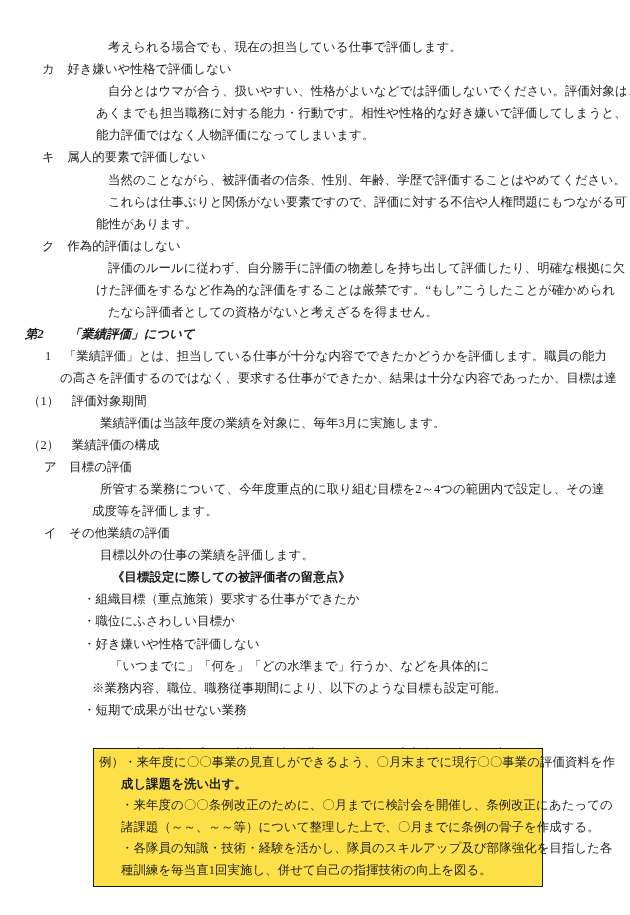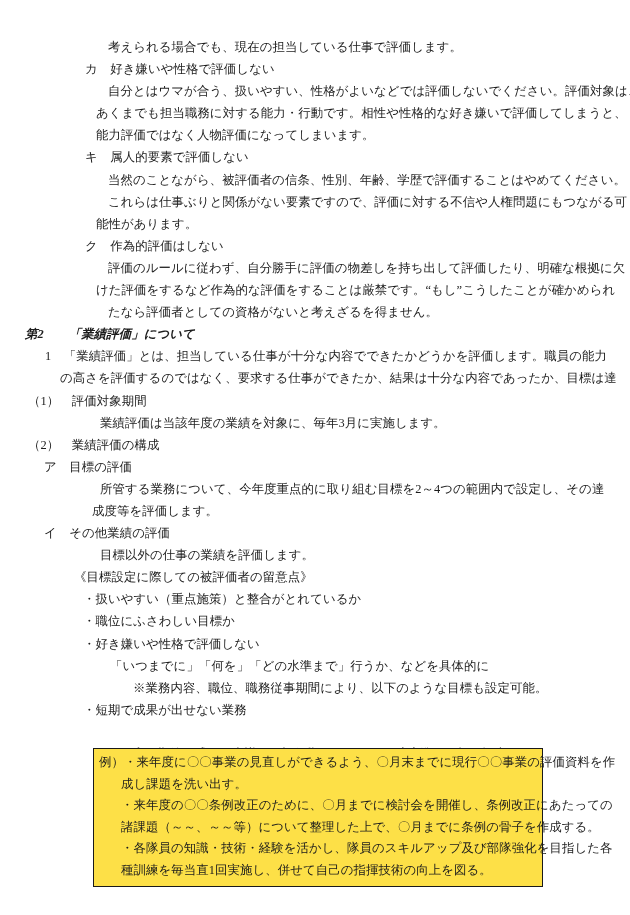--- a/index.html
+++ b/index.html
@@ -30,33 +30,33 @@
   }
   .line {
     font-size: 12.4px;
     line-height: 22.1px;
     white-space: pre;
     letter-spacing: 0.1px;
     color: #1c1c1c;
   }
   
   .i-cont    { padding-left: 96px; }   
-  .i-marker  { padding-left: 85px; }   
+  .i-marker  { padding-left: 42px; }   
   .i-body    { padding-left: 108px; }  
   .i-dai     { padding-left: 25px; }   
   .i-num1    { padding-left: 45px; }   
   .i-num1c   { padding-left: 60px; }   
   .i-paren   { padding-left: 28px; }   
   .i-kana    { padding-left: 44px; }   
   .i-kanabody{ padding-left: 100px; }  
   .i-kanacont{ padding-left: 92px; }   
-  .i-guill   { padding-left: 74px; }   
+  .i-guill   { padding-left: 112px; font-weight: bold; }   
   .i-bullet  { padding-left: 83px; }   
   .i-sub     { padding-left: 110px; }  
-  .i-note    { padding-left: 92px; margin-left: 41px; }   
+  .i-note    { padding-left: 92px; }   
 
   .bold { font-weight: bold; font-style: italic; }
 
   .spacer-line { height: 22.1px; }
 
   .underline-head {
     text-align: center;
     font-size: 12.4px;
     line-height: 22.1px;
     font-weight: bold;
@@ -77,21 +77,21 @@
     padding: 3px 5px 5px 5px;
     background: #fde047;
   }
   .example-box .line {
     font-size: 12.4px;
     line-height: 21.5px;
     white-space: pre;
     padding-left: 0;
   }
   .bx-first   { padding-left: 0px !important; }
-  .bx-cont    { padding-left: 22px !important; }
+  .bx-cont    { padding-left: 22px !important; font-weight: bold; }
   .bx-bullet  { padding-left: 22px !important; }
   .bx-bcont   { padding-left: 22px !important; }
 </style>
 </head>
 <body>
 
 <div class="page">
 
   <div class="doc">
 
@@ -123,21 +123,21 @@
     <div class="line i-paren"><span>（2）</span><span>　</span><span>業績評価の構成</span></div>
 
     <div class="line i-kana"><span>ア</span><span>　</span><span>目標の評価</span></div>
     <div class="line i-kanabody">所管する業務について、今年度重点的に取り組む目標を2～4つの範囲内で設定し、その達</div>
     <div class="line i-kanacont">成度等を評価します。</div>
 
     <div class="line i-kana"><span>イ</span><span>　</span><span>その他業績の評価</span></div>
     <div class="line i-kanabody">目標以外の仕事の業績を評価します。</div>
 
     <div class="line i-guill">《目標設定に際しての被評価者の留意点》</div>
-    <div class="line i-bullet">・扱いやすい（重点施策）と整合がとれているか</div>
+    <div class="line i-bullet">・組織目標（重点施策）要求する仕事ができたか</div>
     <div class="line i-bullet">・職位にふさわしい目標か</div>
     <div class="line i-bullet">・好き嫌いや性格で評価しない</div>
     <div class="line i-sub">「いつまでに」「何を」「どの水準まで」行うか、などを具体的に</div>
     <div class="line i-note">※業務内容、職位、職務従事期間により、以下のような目標も設定可能。</div>
     <div class="line i-bullet">・短期で成果が出せない業務</div>
 
     <div class="spacer-line"></div>
 
     <div class="underline-head"><span class="u">中長期的な成果を意識した評価期間における到達水準の目標を設定</span></div>
 

